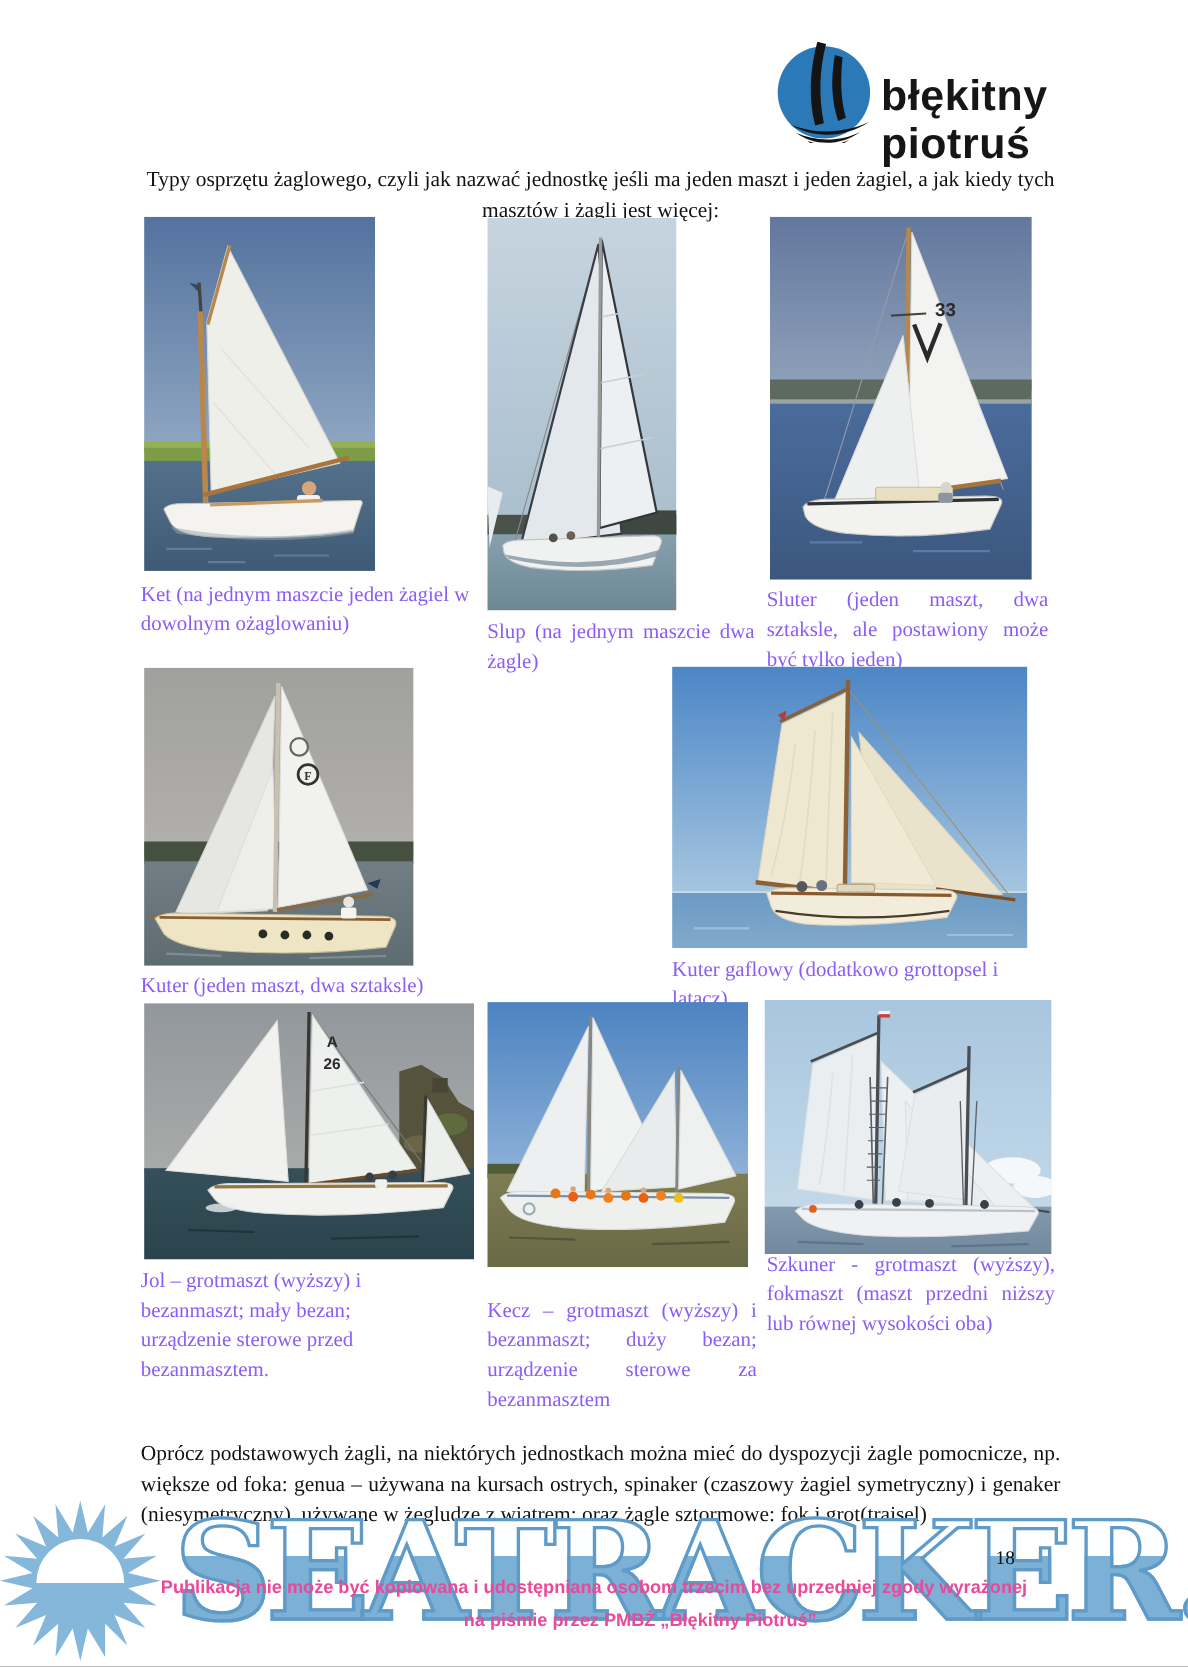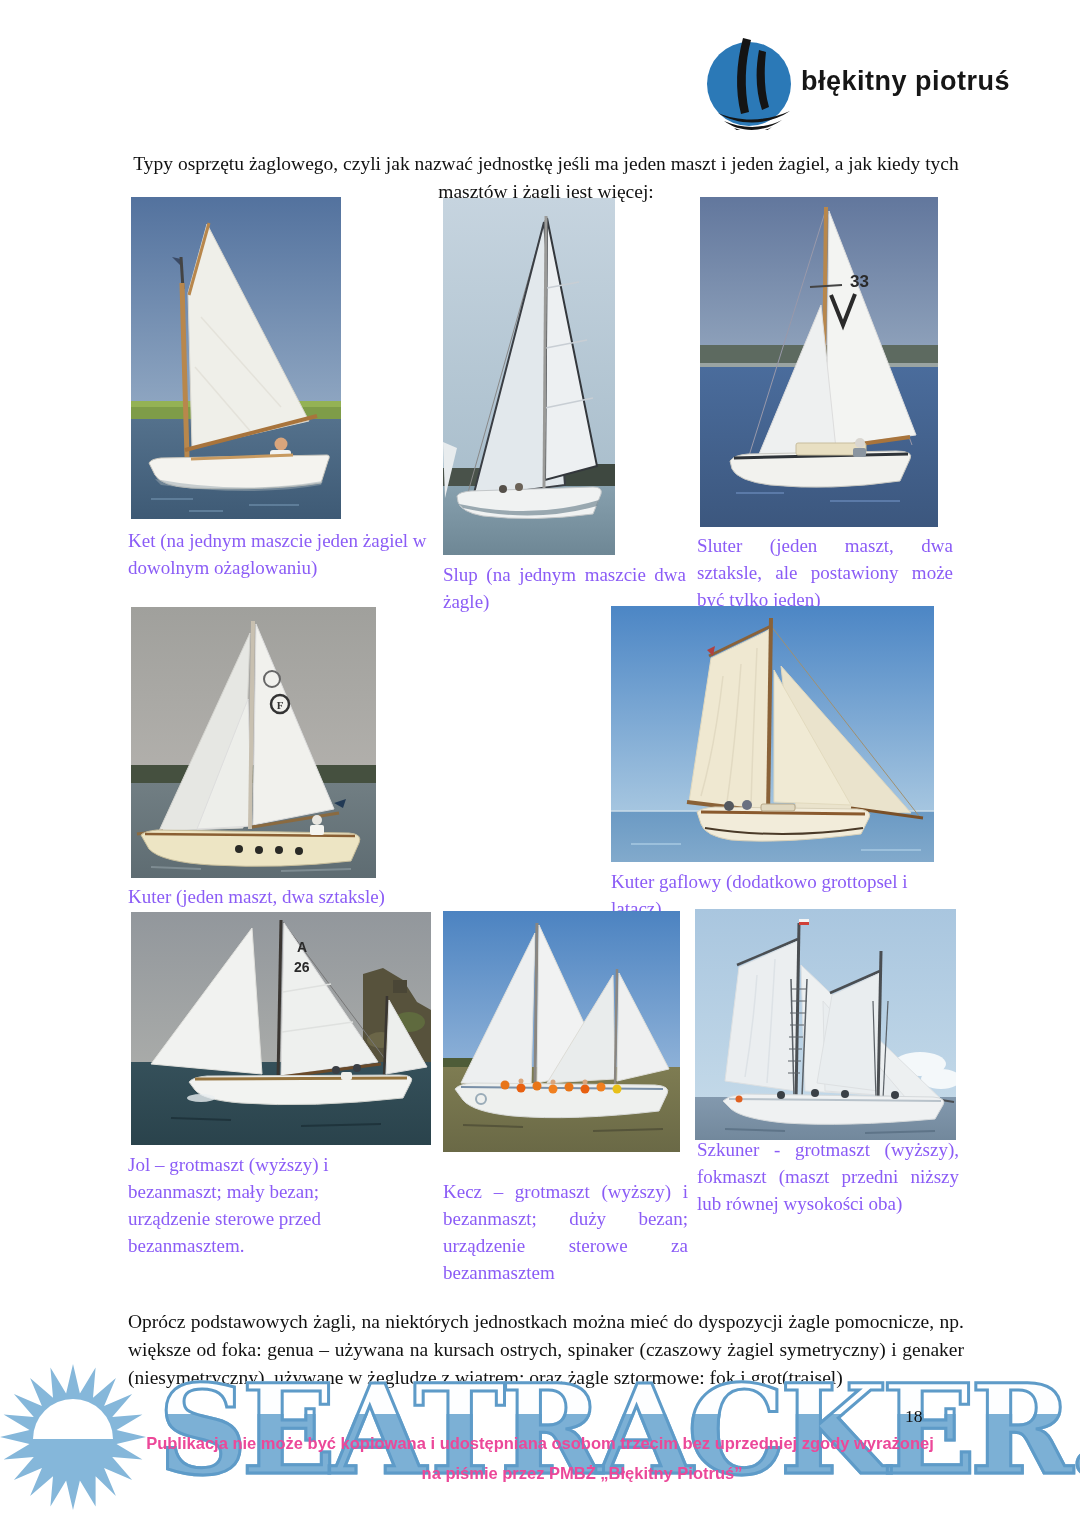--- a/index.html
+++ b/index.html
@@ -2,21 +2,21 @@
 <html><head>
 <meta charset="utf-8">
 <style>
   html,body{margin:0;padding:0;background:#888;}
   #page{position:relative;width:1080px;height:1515px;background:#ffffff;overflow:hidden;
         font-family:"Liberation Serif",serif;color:#1a1a1a;margin:0 auto;}
   .abs{position:absolute;}
   
   #logo-icon{left:704px;top:34px;width:94px;height:96px;}
   #logo-text{left:801px;top:66px;font-family:"Liberation Sans",sans-serif;
-             font-weight:bold;font-size:27px;letter-spacing:.5px;color:#161616;}
+             font-weight:bold;font-size:39px;letter-spacing:.5px;color:#161616;}
   
   .para{font-size:19.5px;line-height:28px;color:#111;text-align:center;}
   #intro{left:128px;top:130px;width:836px;}
   #closing{left:128px;top:1288px;width:836px;text-align:justify;}
   #closing b{font-weight:normal;}
   
   .photo{display:block;}
   .cap{font-size:19px;line-height:27px;color:#8b5cf6;}
   .j{text-align:justify;}
   

